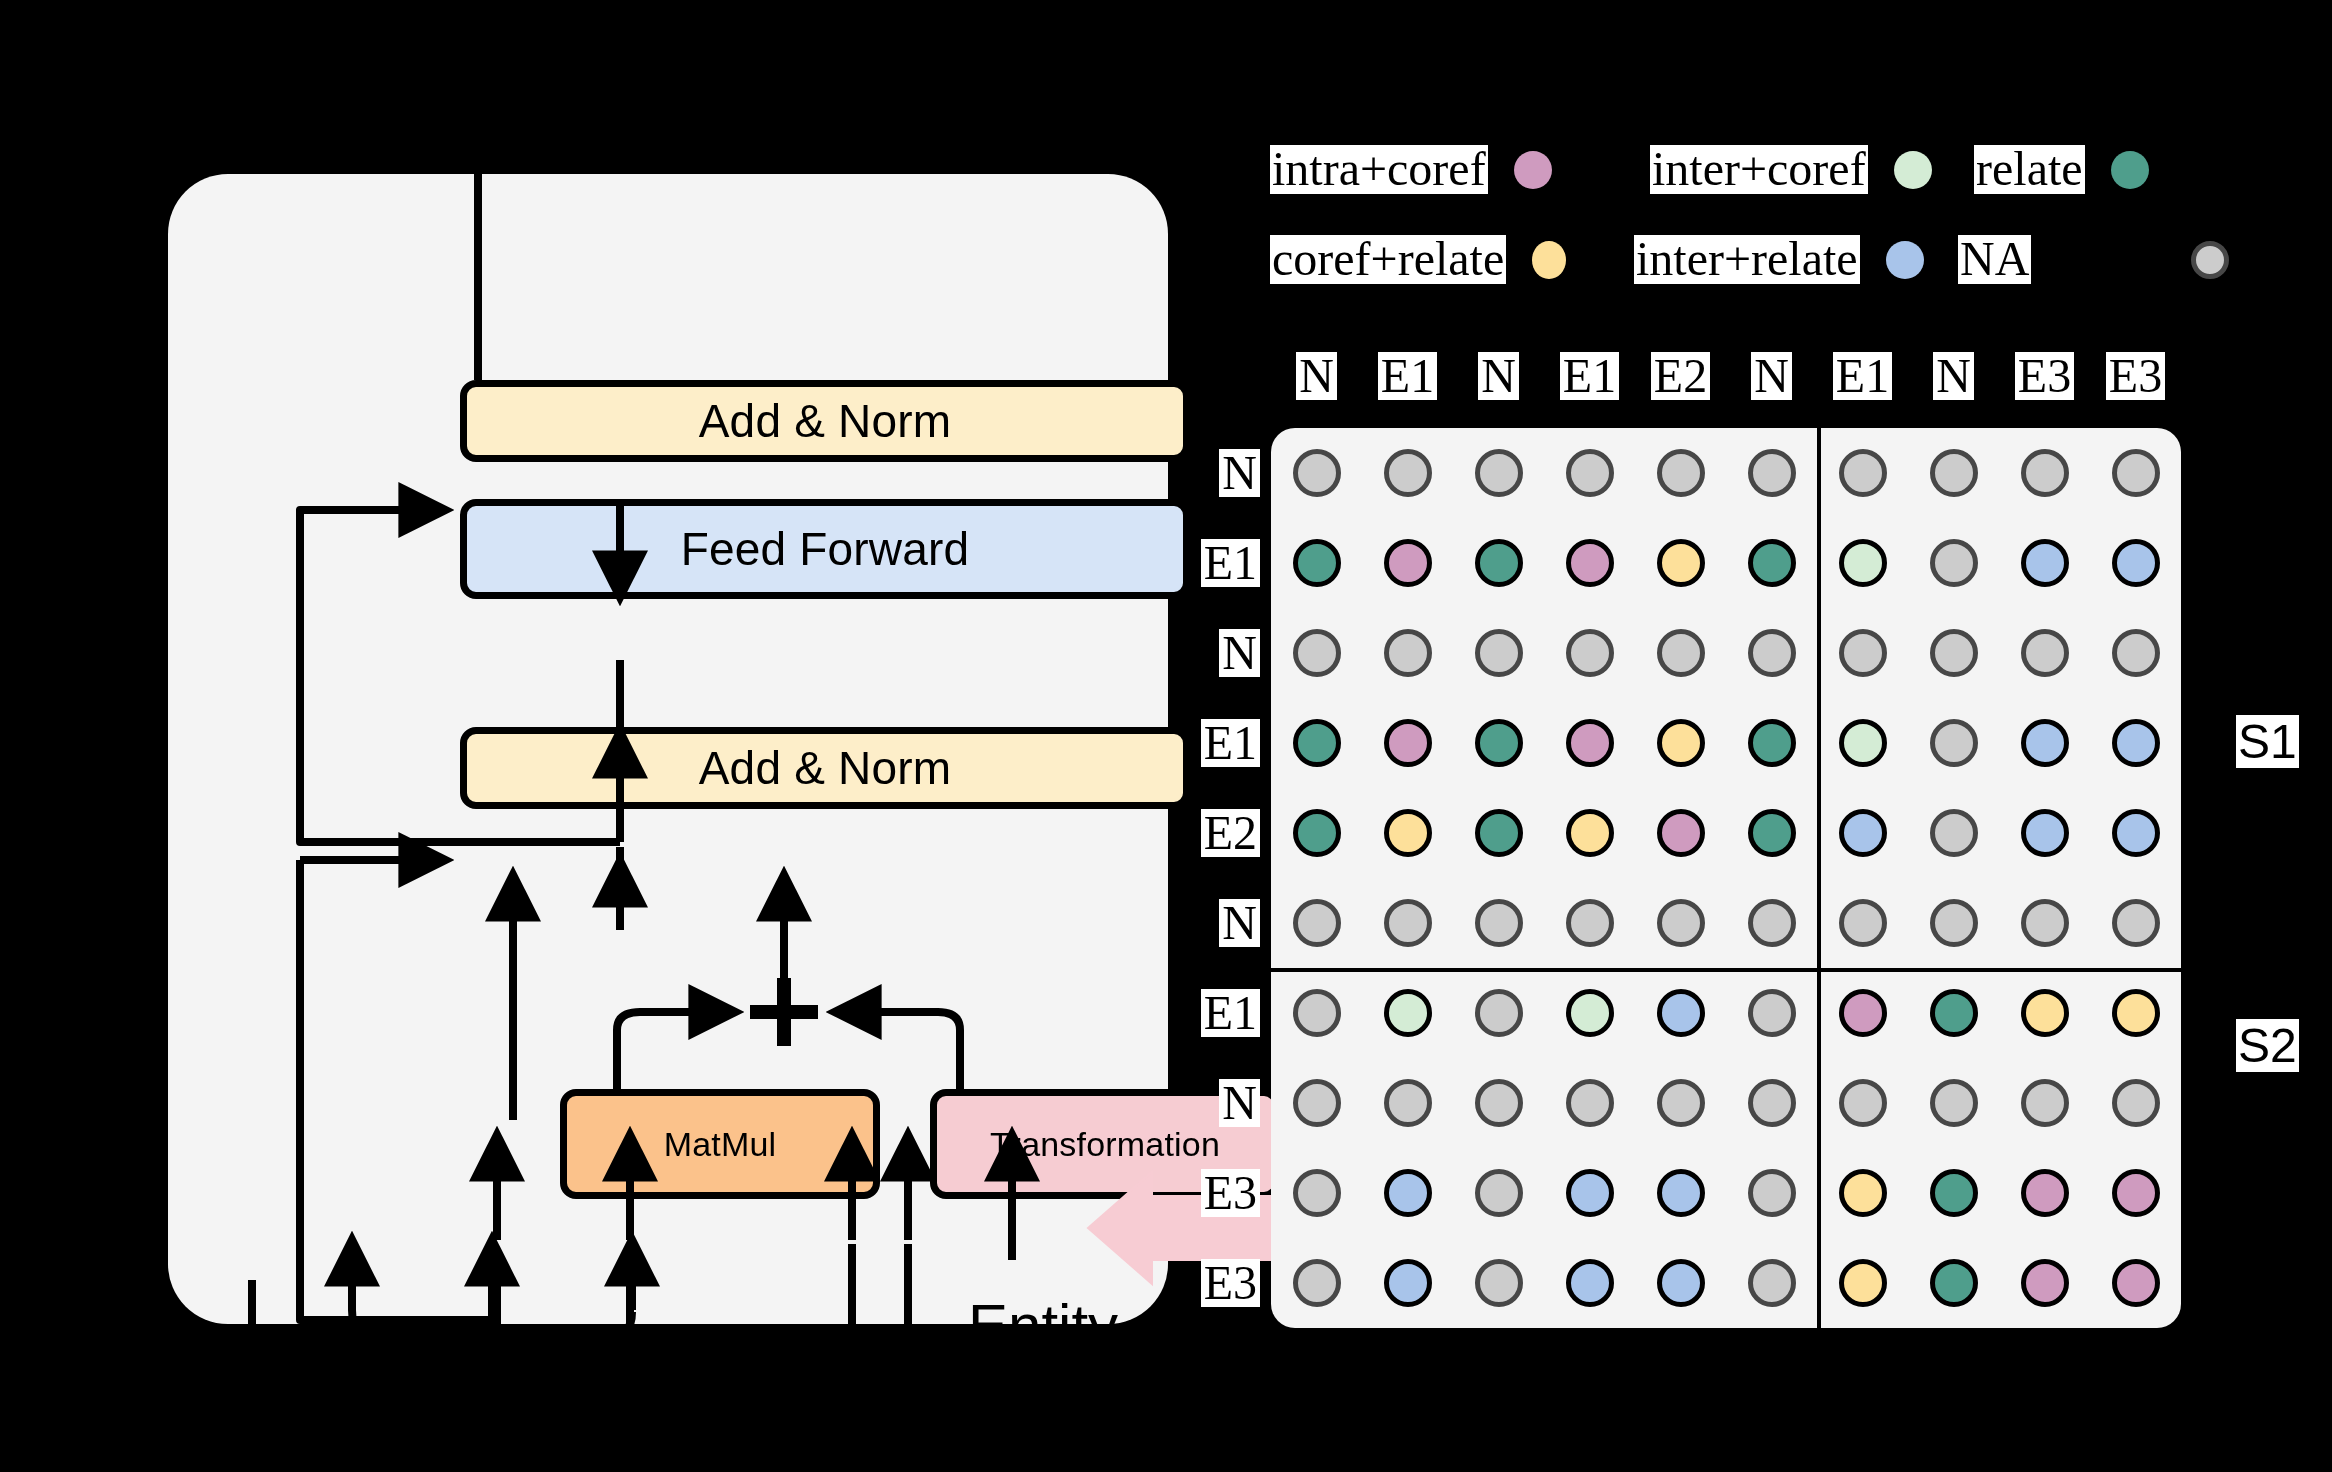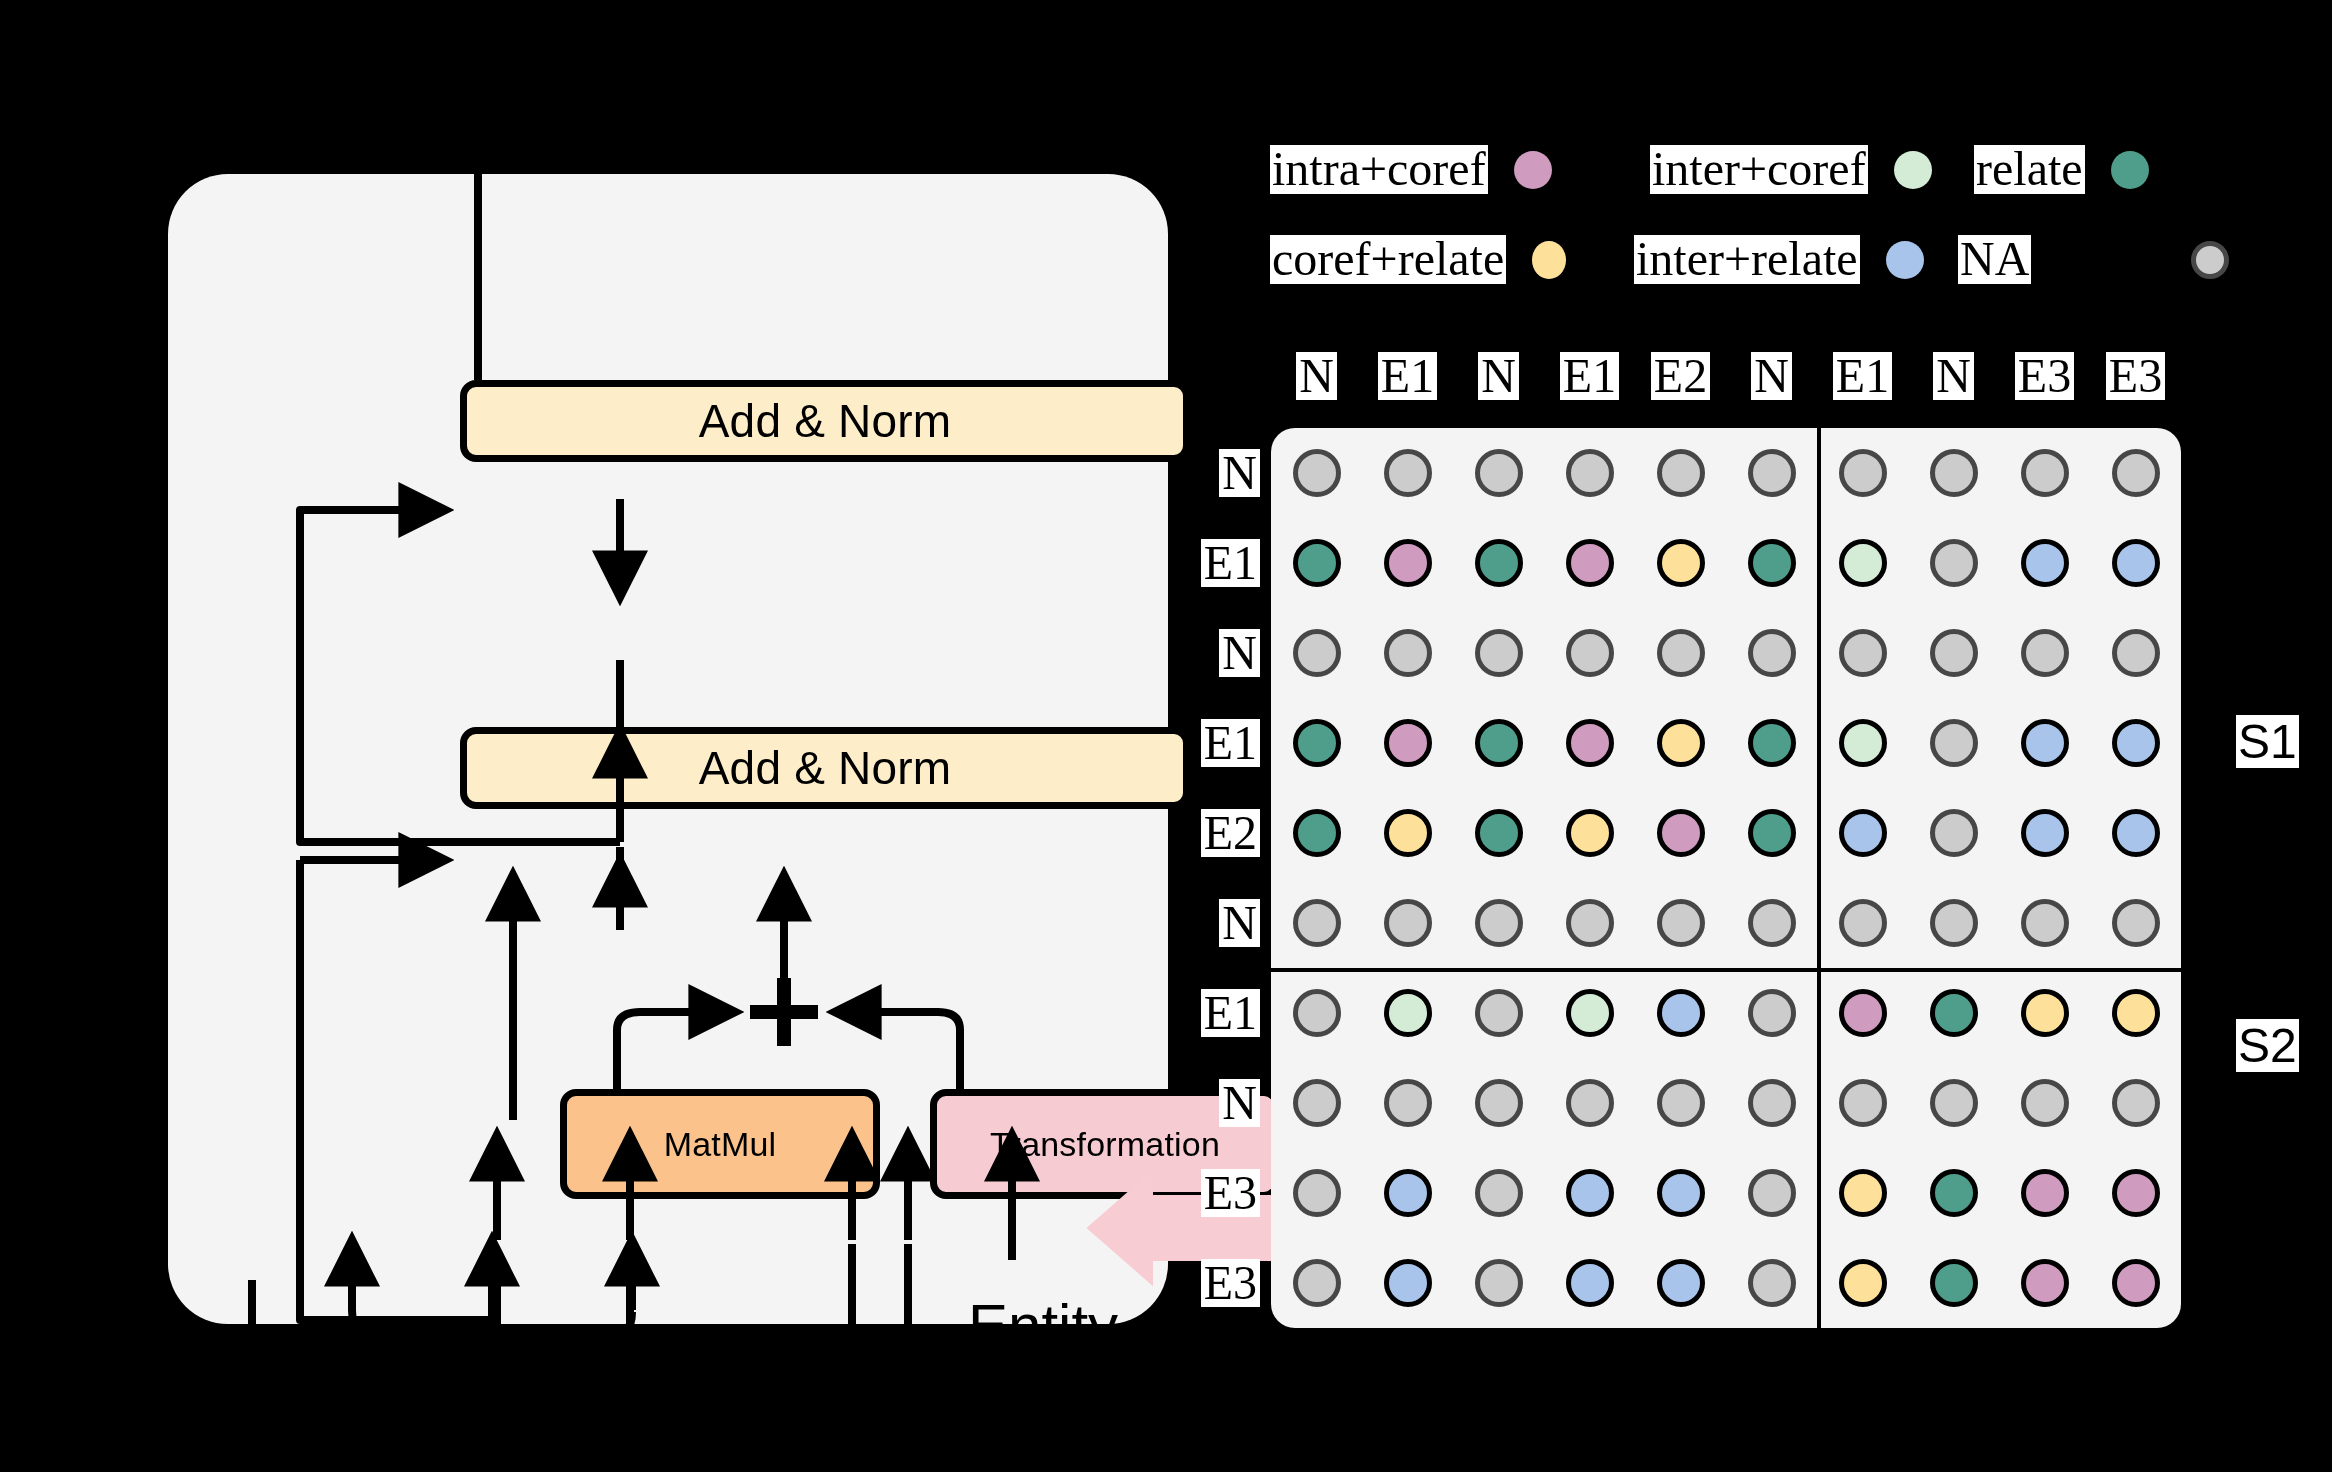--- a/index.html
+++ b/index.html
@@ -179,20 +179,23 @@
 </style>
 </head>
 <body>
 
 <div id="left-panel">
 
   <div class="box" id="box-addnorm-top">
     <span class="box-label">Add &amp; Norm</span>
   </div>
 
+  <div class="box" id="box-feedforward">
+    <span class="box-label">Feed Forward</span>
+  </div>
 
   <div class="box" id="box-addnorm-bot">
     <span class="box-label">Add &amp; Norm</span>
   </div>
 
 
   <div class="box" id="box-matmul">
     <span class="box-label">MatMul</span>
   </div>
 

